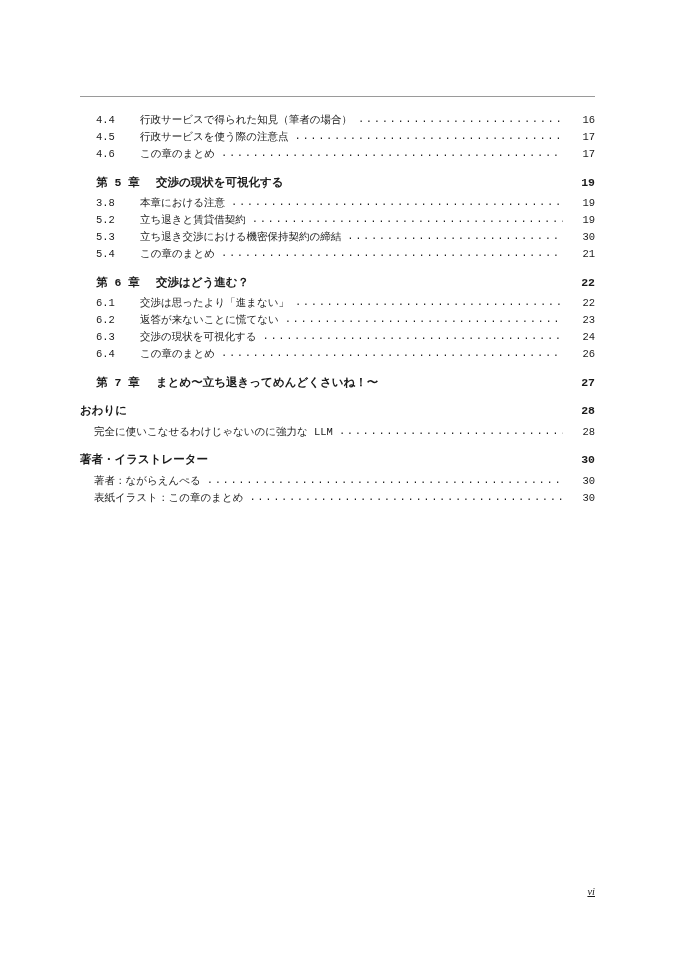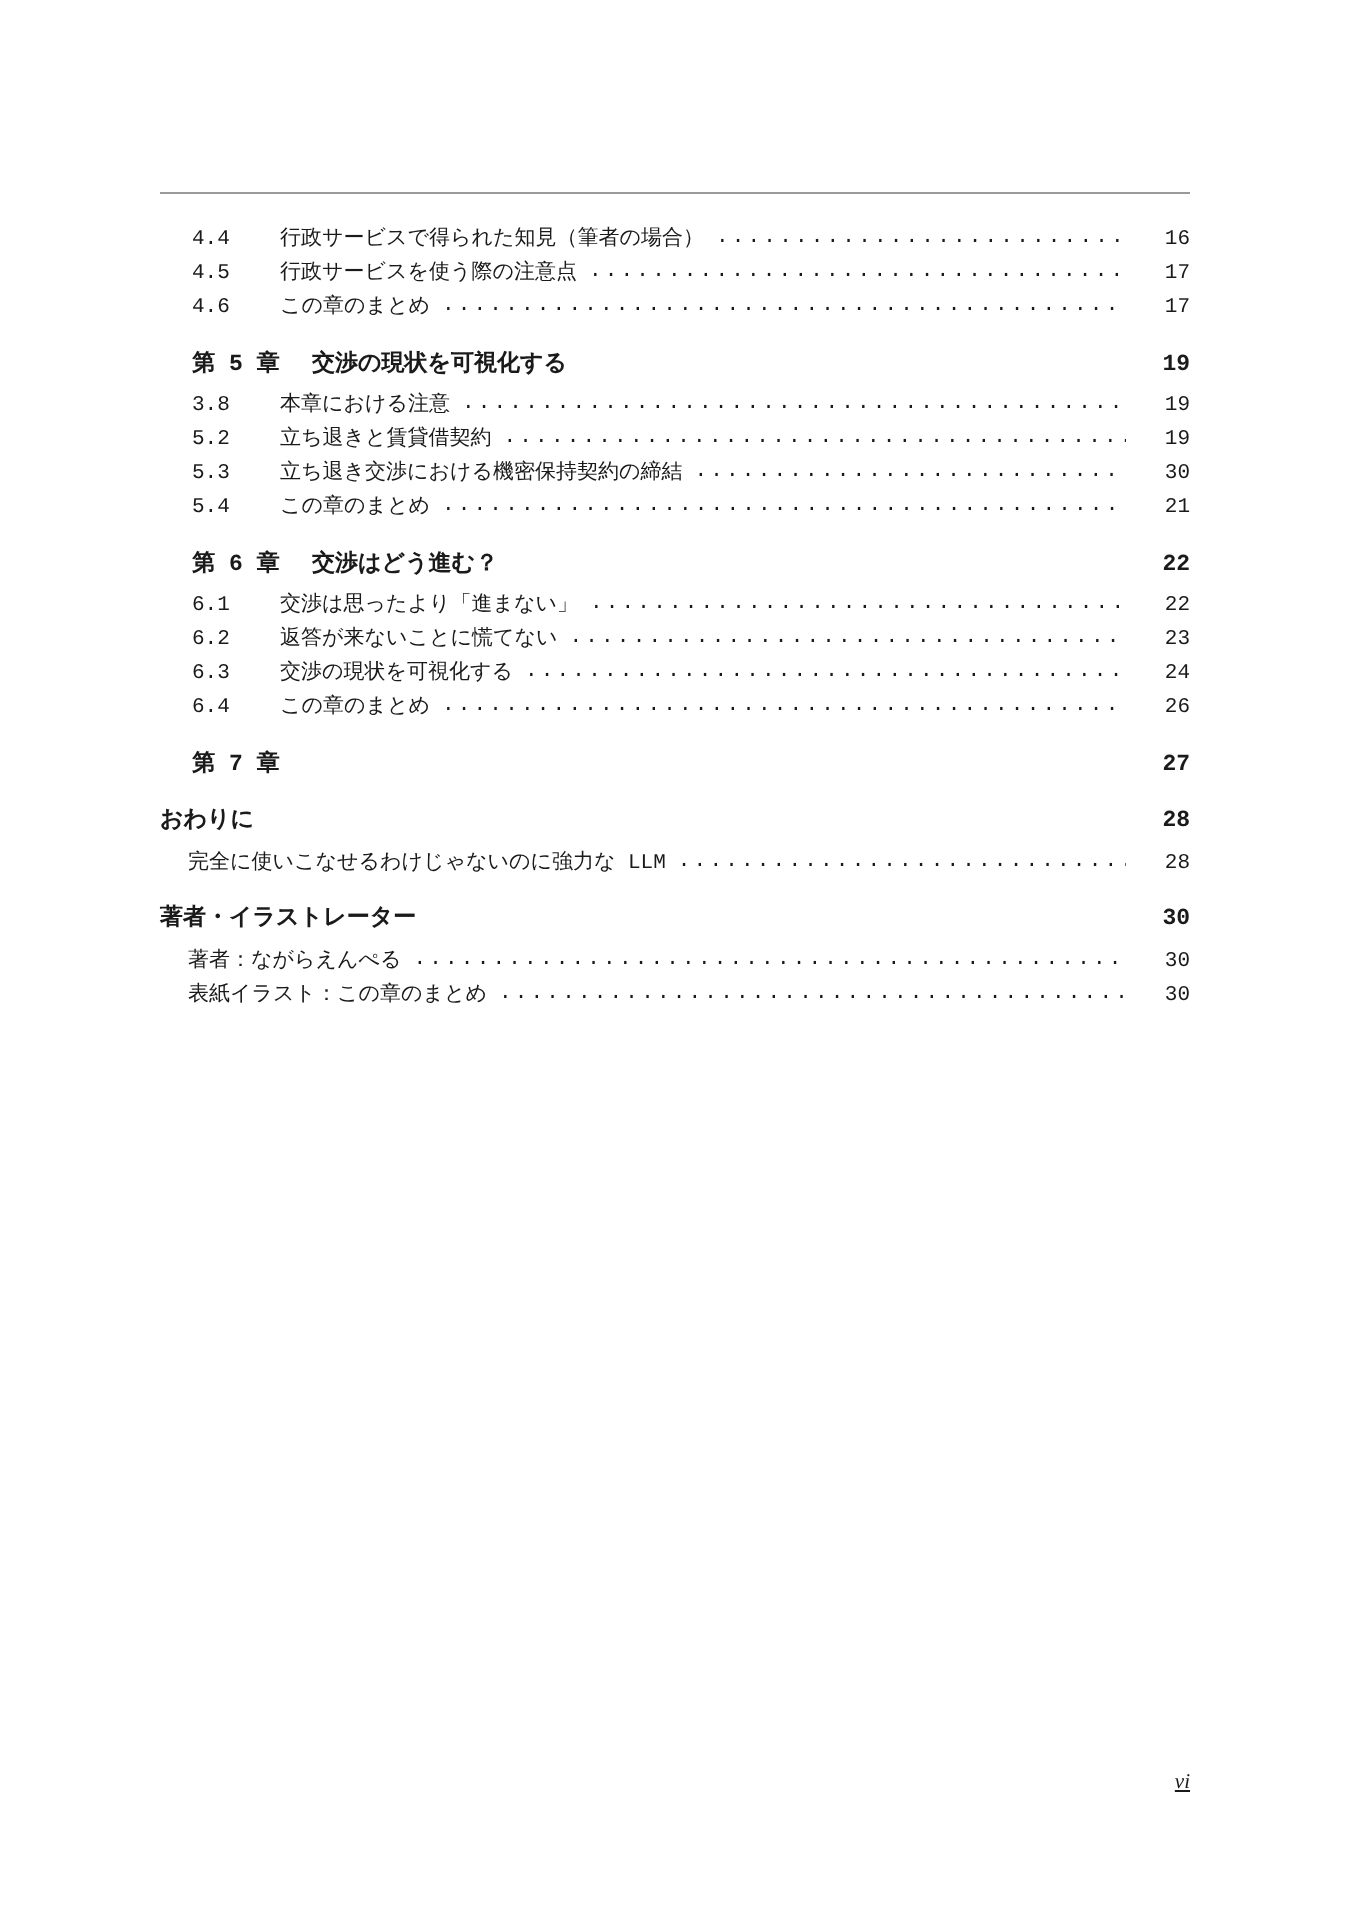--- a/index.html
+++ b/index.html
@@ -203,20 +203,21 @@
           <span class="pg">24</span>
         </div>
         <div class="entry">
           <span class="num">6.4</span>
           <span class="title">この章のまとめ</span>
           <span class="dots">.......................................................................................................................</span>
           <span class="pg">26</span>
         </div>
         <div class="entry chapter">
           <span class="num">第 7 章</span>
+          <span class="title">まとめ〜立ち退きってめんどくさいね！〜</span>
           <span class="dots">.......................................................................................................................</span>
           <span class="pg">27</span>
         </div>
         <div class="entry plain-chapter">
           <span class="num"></span>
           <span class="title">おわりに</span>
           <span class="dots">.......................................................................................................................</span>
           <span class="pg">28</span>
         </div>
         <div class="entry sub-noname">

